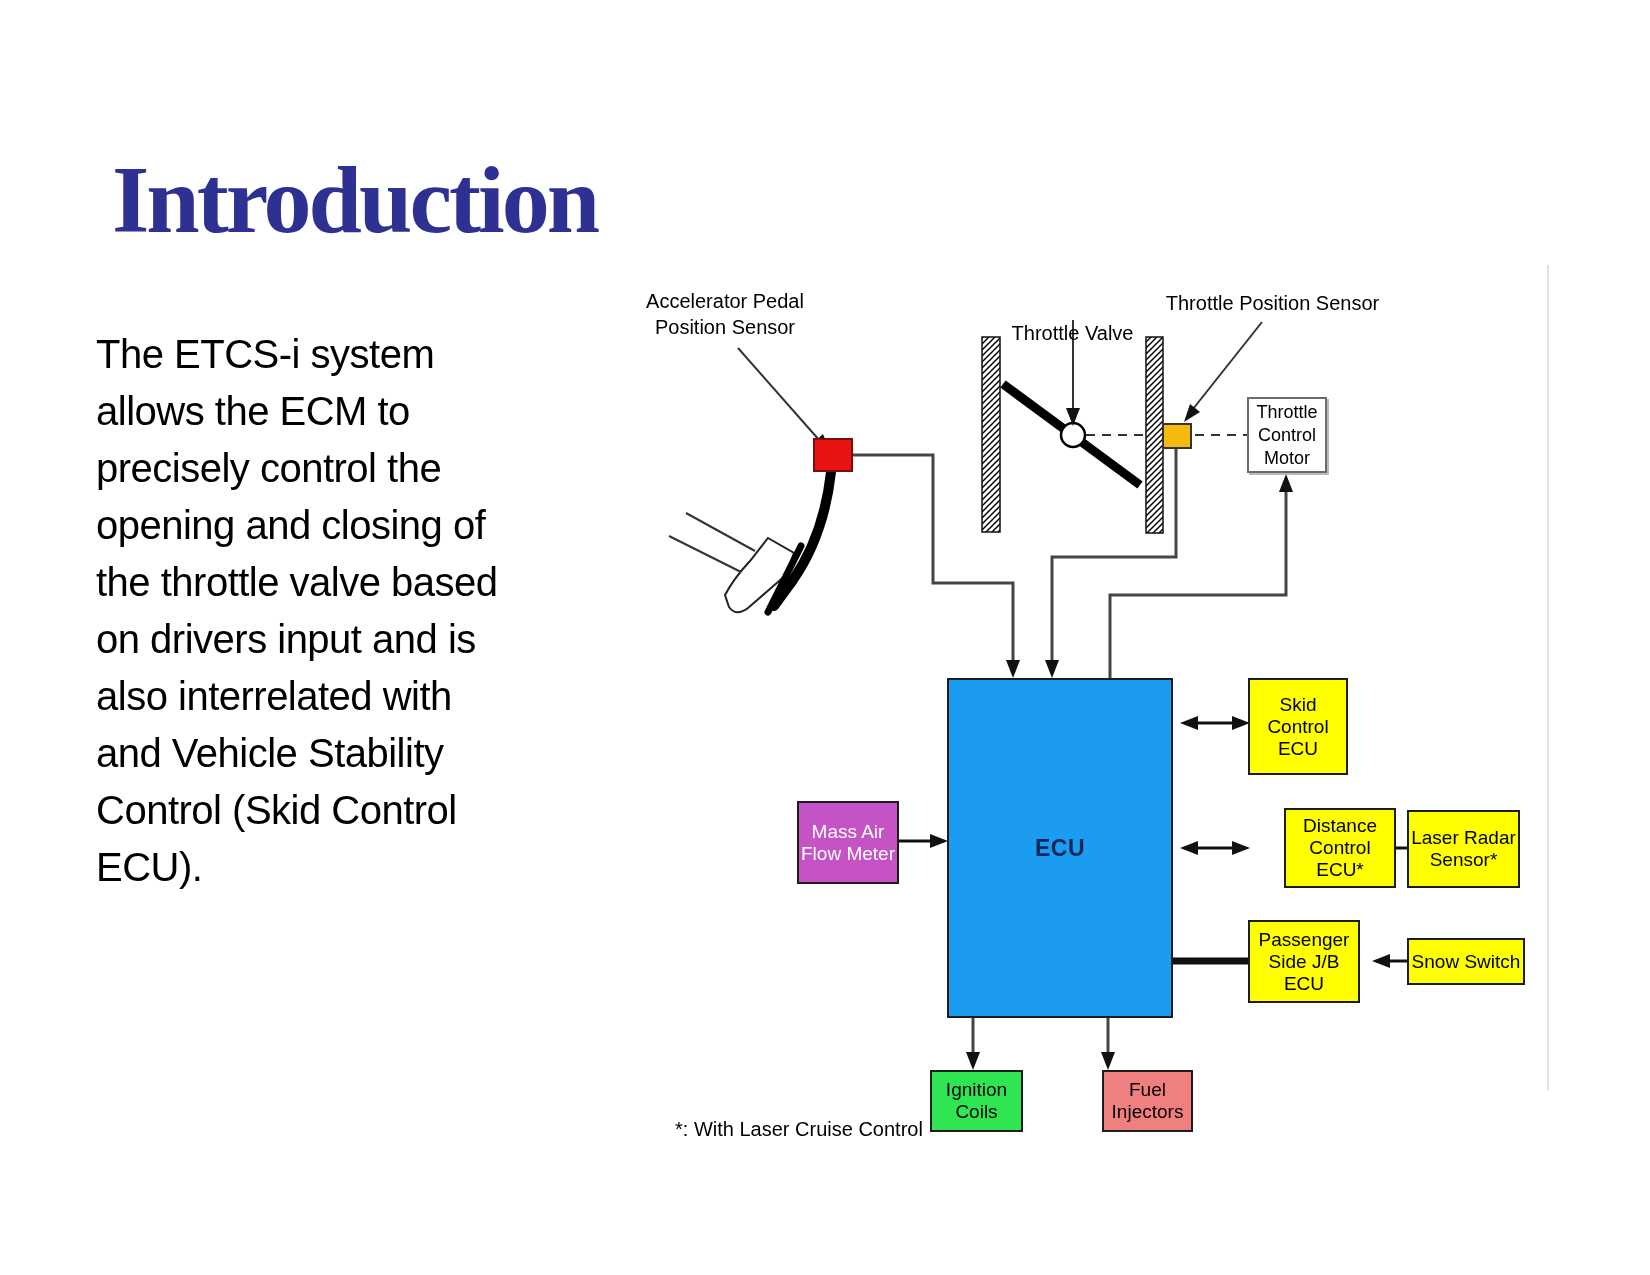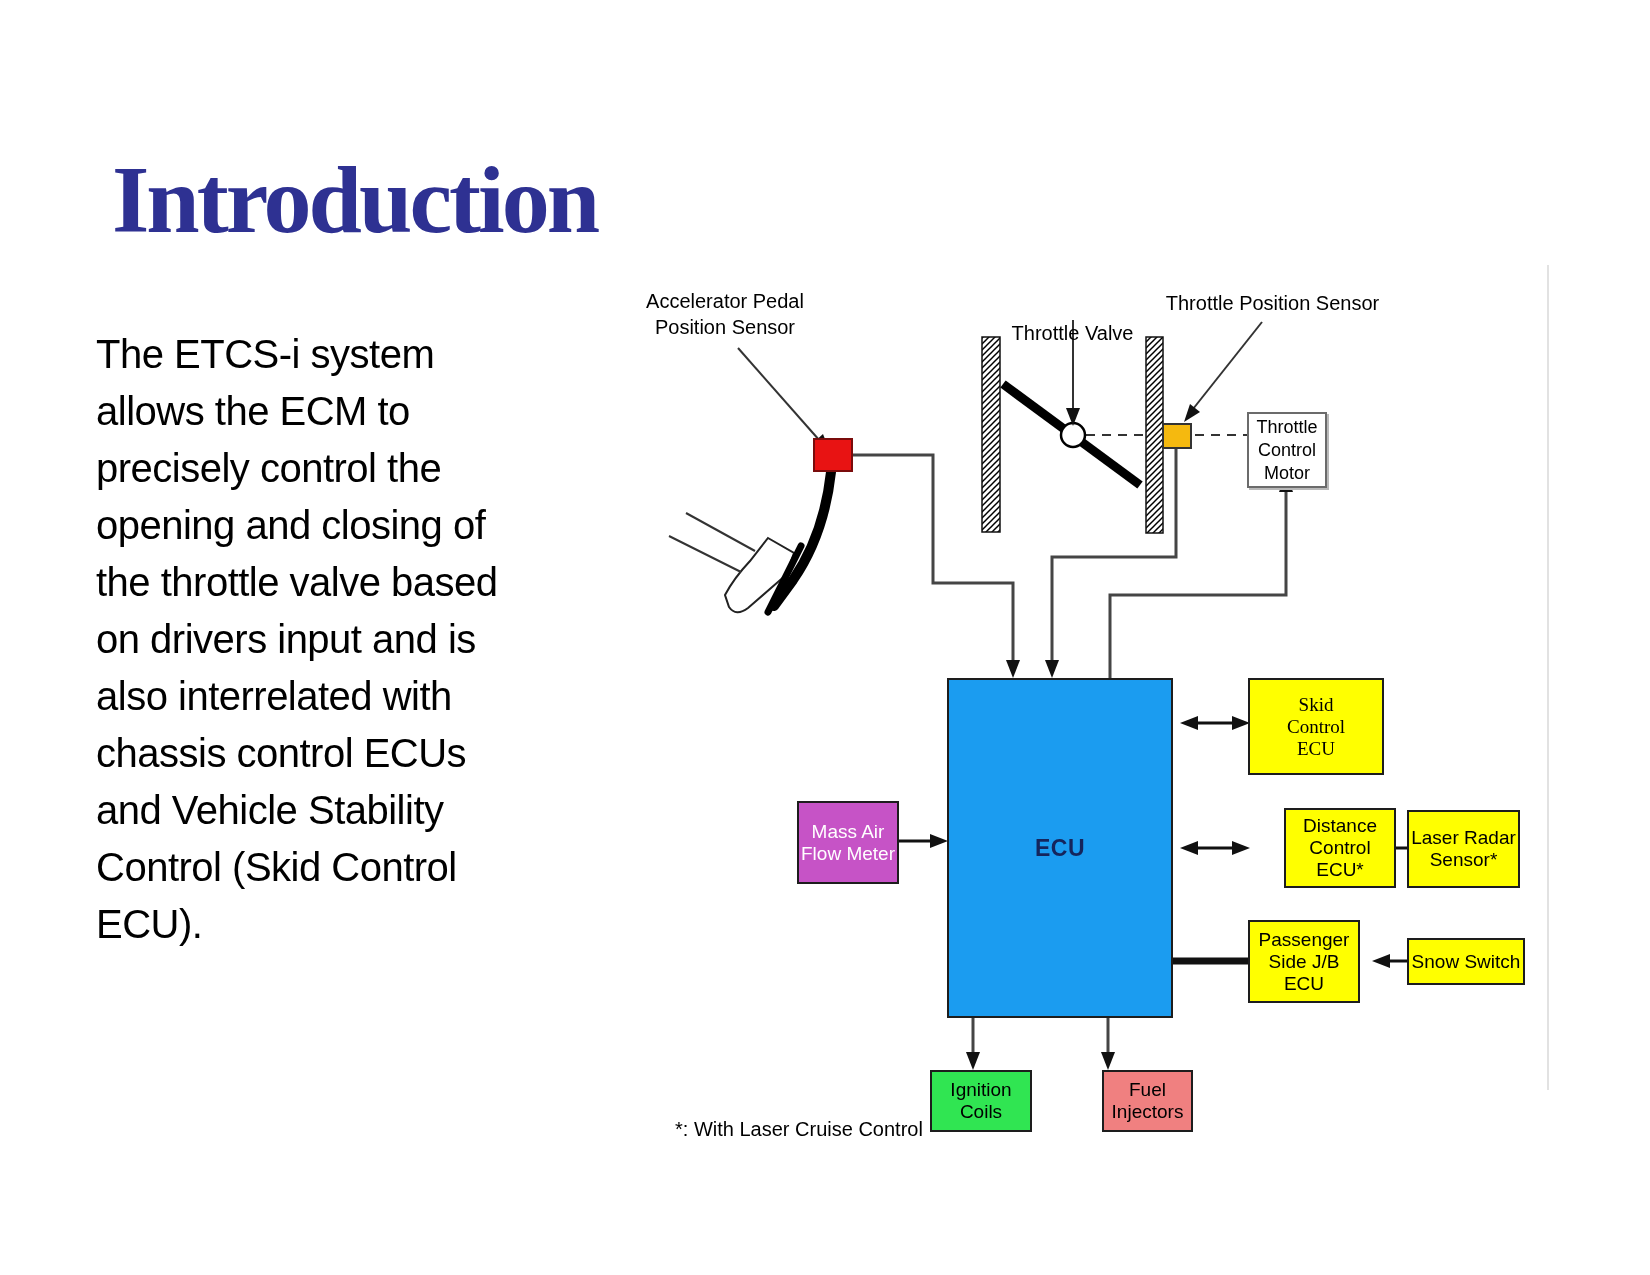--- a/index.html
+++ b/index.html
@@ -14,36 +14,36 @@
   #body-text .bline{white-space:nowrap;}
 
   
   .dlabel{font-size:20px;line-height:26px;text-align:center;white-space:pre-line;}
   .box{display:flex;align-items:center;justify-content:center;text-align:center;
        white-space:pre-line;font-size:19px;line-height:22px;
        border:2px solid #1d1d1d;background:var(--box-yellow,#FFFF00);}
   #svg-layer{left:0;top:0;width:1650px;height:1275px;z-index:0;}
   .boxlayer{z-index:2;}
 
-  #box-motor{left:1247px;top:412px;width:80px;height:76px;background:#fff;
+  #box-motor{left:1247px;top:397px;width:80px;height:76px;background:#fff;
              border:2px solid #6b6b6b;box-shadow:2px 2px 0 #b9b9b9;font-size:18px;line-height:23px;}
   #box-red{left:813px;top:438px;width:40px;height:34px;background:var(--sensor-red,#E81313);
            border:2px solid #7a0c0c;}
   #box-tps{left:1162px;top:423px;width:30px;height:26px;background:var(--sensor-amber,#F5B90F);
            border:2px solid #333;}
   #box-ecu{left:947px;top:678px;width:226px;height:340px;background:var(--ecu-blue,#1B9CF0);
            color:var(--ecu-text,#15255C);font-size:23px;font-weight:700;letter-spacing:0.5px;}
   #box-maf{left:797px;top:801px;width:102px;height:83px;background:var(--maf-magenta,#C653C6);
            color:#ffffff;}
-  #box-skid{left:1248px;top:678px;width:136px;height:97px;font-family:Liberation Serif, serif;}
+  #box-skid{left:1248px;top:678px;width:100px;height:97px;}
   #box-distance{left:1248px;top:808px;width:112px;height:80px;margin-left:36px;}
   #box-laser{left:1407px;top:810px;width:113px;height:78px;}
   #box-passenger{left:1248px;top:920px;width:112px;height:83px;}
   #box-snow{left:1407px;top:938px;width:118px;height:47px;}
-  #box-ignition{left:930px;top:1070px;width:102px;height:62px;background:var(--ignition-green,#30E552);}
+  #box-ignition{left:930px;top:1070px;width:93px;height:62px;background:var(--ignition-green,#30E552);}
   #box-fuel{left:1062px;top:1070px;width:91px;height:62px;background:var(--injector-salmon,#F08080);margin-left:40px;}
 
   #label-accel{left:640px;top:288px;width:170px;}
   #label-valve{left:990px;top:290px;width:165px;margin-top:30px;}
   #label-tps{left:1160px;top:290px;width:225px;}
   #footnote{left:675px;top:1118px;font-size:20px;}
 
   
   .wire{stroke:var(--wire-gray,#454545);stroke-width:3;fill:none;}
   .blk{stroke:#111;stroke-width:3;fill:none;}
@@ -66,21 +66,20 @@
 <div id="title" class="abs">Introduction</div>
 
 <div id="body-text" class="abs">
   <div class="bline">The ETCS-i system</div>
   <div class="bline">allows the ECM to</div>
   <div class="bline">precisely control the</div>
   <div class="bline">opening and closing of</div>
   <div class="bline">the throttle valve based</div>
   <div class="bline">on drivers input and is</div>
   <div class="bline">also interrelated with</div>
-  <div class="bline">chassis control ECUs</div>
   <div class="bline">and Vehicle Stability</div>
   <div class="bline">Control (Skid Control</div>
   <div class="bline">ECU).</div>
 </div>
 
 <svg id="svg-layer" class="abs" viewBox="0 0 1650 1275" xmlns="http://www.w3.org/2000/svg">
   <defs>
     <pattern id="hatch" patternUnits="userSpaceOnUse" width="6" height="6">
       <rect width="6" height="6" fill="#ffffff"></rect>
       <path d="M0 6 L6 0" stroke="#000" stroke-width="1.5"></path>

